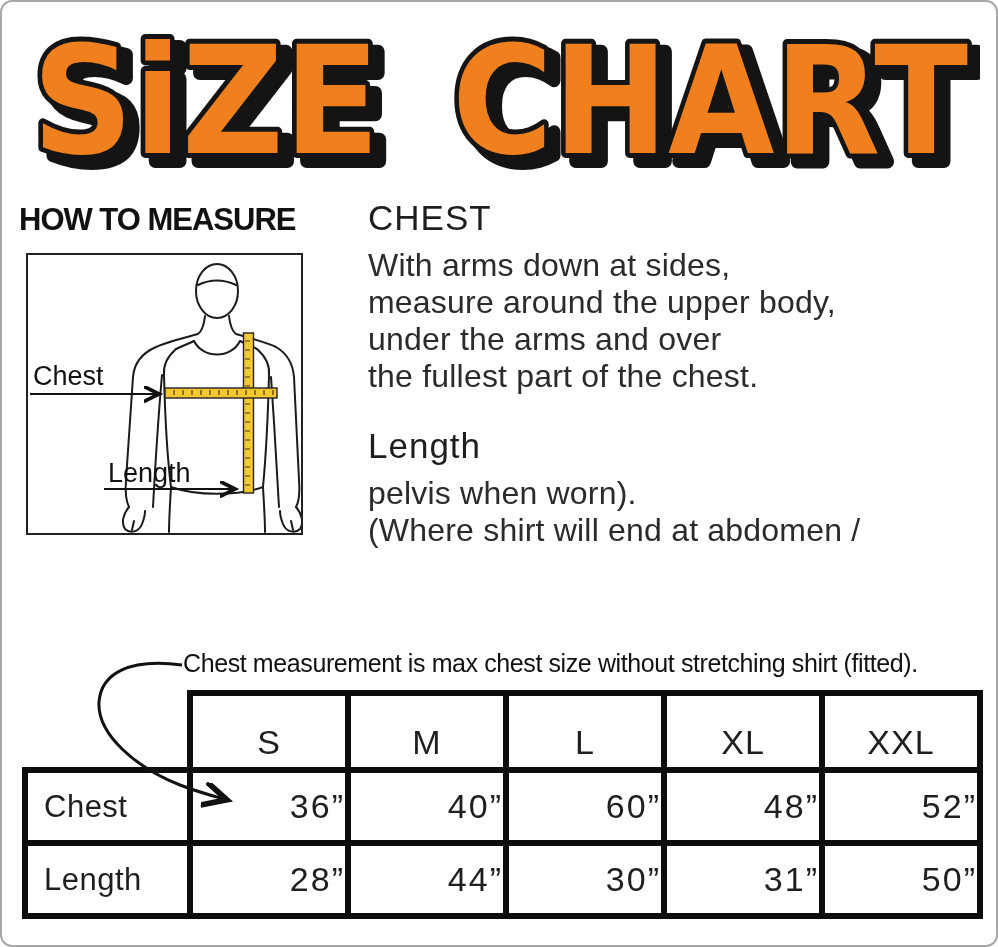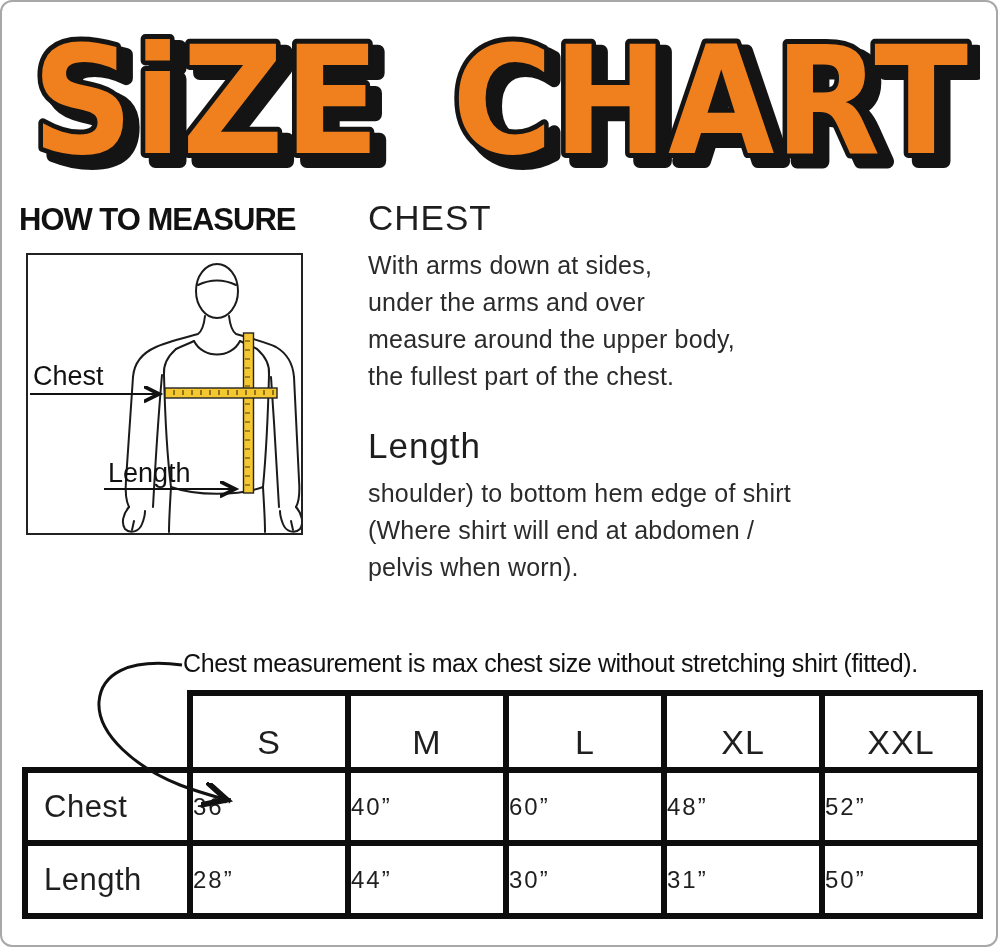--- a/index.html
+++ b/index.html
@@ -34,21 +34,21 @@
     background:#fff;
   }
   .diagram-box svg{display:block;width:100%;height:100%;}
   .fig-line{fill:none;stroke:#1b1b1b;stroke-width:2;stroke-linecap:round;stroke-linejoin:round;}
   .fig-label{font-family:"Liberation Sans",sans-serif;font-size:27px;fill:#111;}
   
   .section{position:absolute;left:366px;width:625px;}
   .section-chest{top:196px;}
   .section-length{top:424px;}
   .section-heading{font-size:35px;color:#1e1e1e;letter-spacing:1px;margin:0 0 9px 0;font-weight:400;}
-  .section-line{font-size:25px;line-height:37px;color:#2b2b2b;letter-spacing:.2px;}
+  .section-line{font-size:32px;line-height:37px;color:#2b2b2b;letter-spacing:.2px;}
   
   .note{
     position:absolute;left:181px;top:647px;
     font-size:25px;color:#111;letter-spacing:-0.4px;white-space:nowrap;
   }
   .arrow-overlay{position:absolute;left:0;top:0;width:998px;height:947px;pointer-events:none;}
   
   .size-table{
     position:absolute;left:20px;top:688px;
     border-collapse:collapse;table-layout:fixed;
@@ -58,22 +58,22 @@
     border:6px solid #0d0d0d;
     font-weight:400;background:#fff;
     padding:0;
   }
   .size-table td.blank{border:none;background:transparent;}
   .size-table th{
     height:66px;vertical-align:bottom;text-align:center;
     font-size:34px;color:#1f1f1f;padding-bottom:5px;letter-spacing:1px;
   }
   .size-table td.val{
-    height:67px;vertical-align:middle;text-align:left;
-    font-size:24px;color:#1f1f1f;letter-spacing:2px;
+    height:67px;vertical-align:middle;text-align:right;
+    font-size:34px;color:#1f1f1f;letter-spacing:2px;
   }
   .size-table td.rowlabel{
     vertical-align:middle;text-align:left;
     font-size:31px;color:#1f1f1f;padding-left:16px;letter-spacing:.5px;
   }
 </style>
 </head>
 <body>
 
 <div class="page">
@@ -140,30 +140,29 @@
       <text class="fig-label" x="5" y="130">Chest</text>
       <path d="M2,139 L130,139" stroke="#111" stroke-width="2.2" fill="none" marker-end="url(#chev)"></path>
       <text class="fig-label" x="80" y="227">Length</text>
       <path d="M76,234 L206,234" stroke="#111" stroke-width="2.2" fill="none" marker-end="url(#chev)"></path>
     </svg>
   </div>
 
   <div class="section section-chest">
     <div class="section-heading">CHEST</div>
     <div class="section-line">With arms down at sides,</div>
+    <div class="section-line">measure around the upper body,</div>
     <div class="section-line">under the arms and over</div>
-    <div class="section-line">measure around the upper body,</div>
     <div class="section-line">the fullest part of the chest.</div>
   </div>
 
   <div class="section section-length">
     <div class="section-heading">Length</div>
-    <div class="section-line">shoulder) to bottom hem edge of shirt</div>
+    <div class="section-line">pelvis when worn).</div>
     <div class="section-line">(Where shirt will end at abdomen /</div>
-    <div class="section-line">pelvis when worn).</div>
   </div>
 
   <div class="note">Chest measurement is max chest size without stretching shirt (fitted).</div>
 
   <table class="size-table">
     <colgroup>
       <col style="width:165px">
         <col style="width:158px">
         <col style="width:158px">
       <col style="width:158px">

